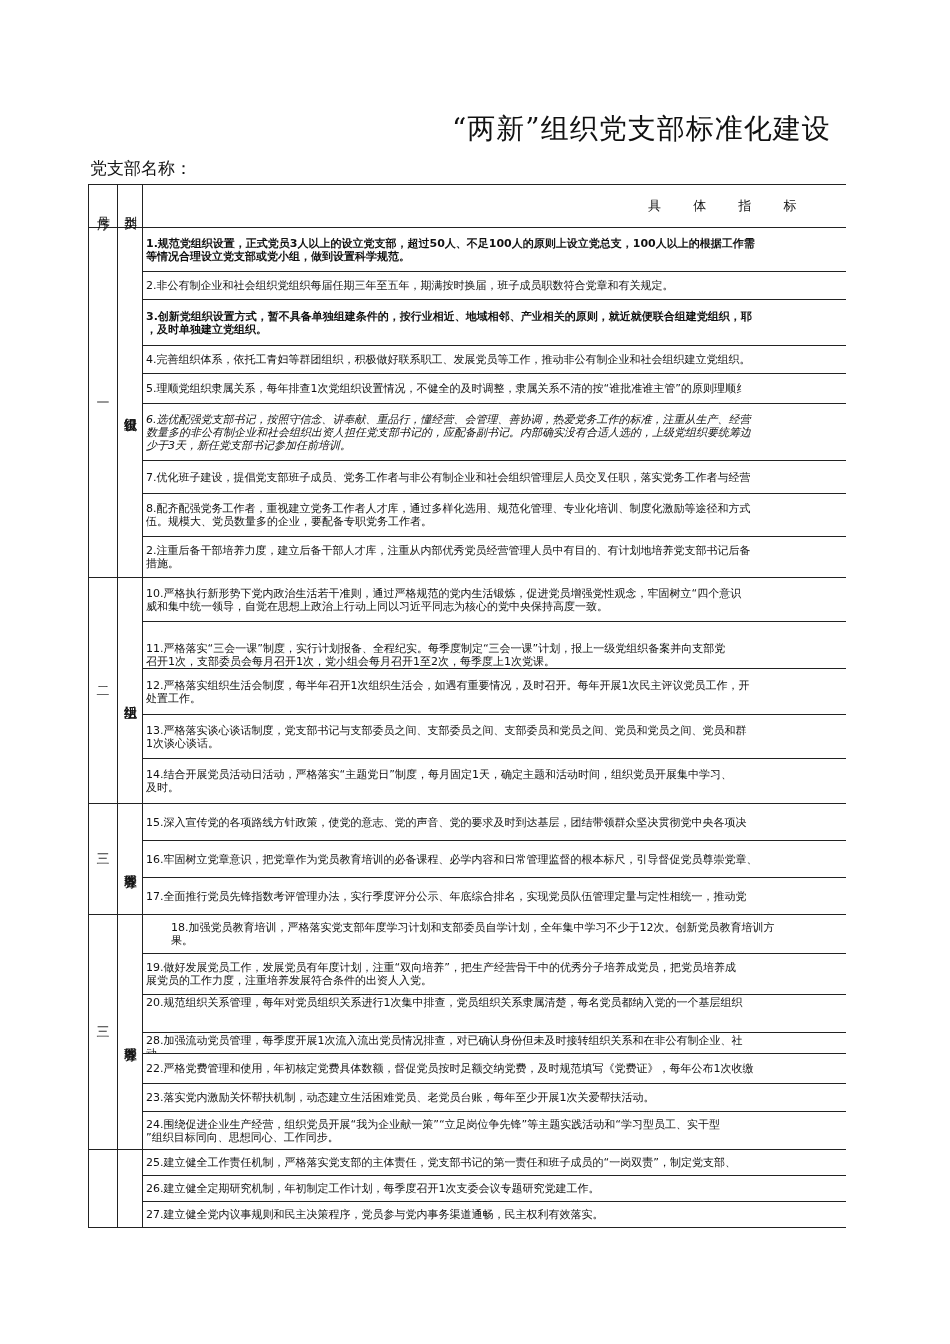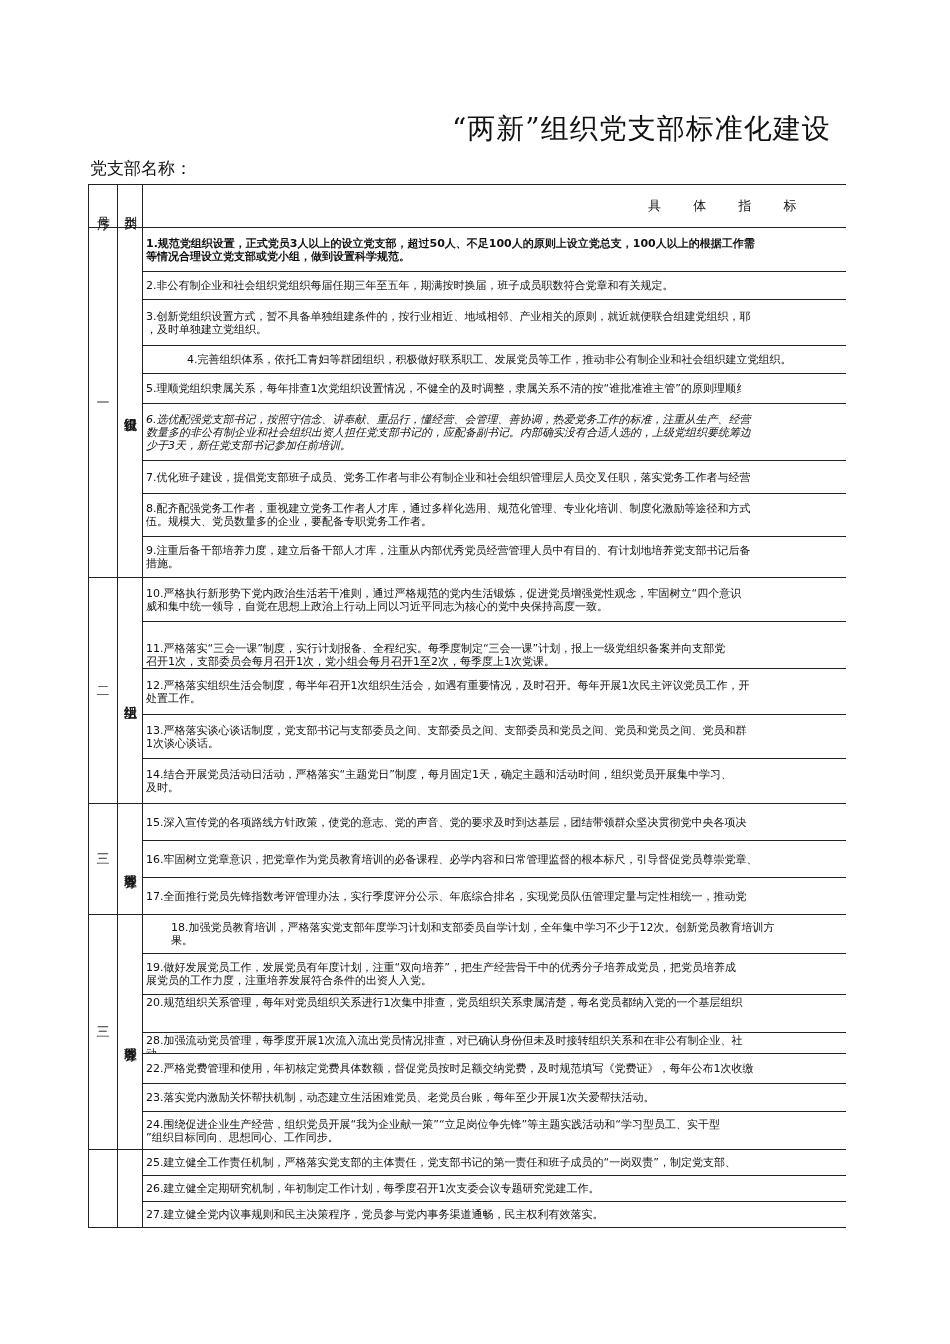--- a/index.html
+++ b/index.html
@@ -59,29 +59,29 @@
         </tr>
         <tr style="height: 28px;">
           <td class="item">
             <div class="inner" style="max-height: 26px;">
               <div style="white-space: nowrap;">2.非公有制企业和社会组织党组织每届任期三年至五年，期满按时换届，班子成员职数符合党章和有关规定。</div>
             </div>
           </td>
         </tr>
         <tr style="height: 46px;">
           <td class="item">
-            <div class="inner" style="max-height: 44px;">
+            <div class="inner" style="max-height: 44px; font-weight: bold;">
               <div style="white-space: nowrap;">3.创新党组织设置方式，暂不具备单独组建条件的，按行业相近、地域相邻、产业相关的原则，就近就便联合组建党组织，耶</div>
               <div style="white-space: nowrap;">，及时单独建立党组织。</div>
             </div>
           </td>
         </tr>
         <tr style="height: 28px;">
           <td class="item">
-            <div class="inner" style="max-height: 26px; margin-left: 41px;">
+            <div class="inner" style="max-height: 26px;">
               <div style="white-space: nowrap;">4.完善组织体系，依托工青妇等群团组织，积极做好联系职工、发展党员等工作，推动非公有制企业和社会组织建立党组织。</div>
             </div>
           </td>
         </tr>
         <tr style="height: 30px;">
           <td class="item">
             <div class="inner" style="max-height: 28px;">
               <div style="white-space: nowrap;">5.理顺党组织隶属关系，每年排查1次党组织设置情况，不健全的及时调整，隶属关系不清的按“谁批准谁主管”的原则理顺纟</div>
             </div>
           </td>
@@ -106,21 +106,21 @@
           <td class="item">
             <div class="inner" style="max-height: 41px;">
               <div style="white-space: nowrap;">8.配齐配强党务工作者，重视建立党务工作者人才库，通过多样化选用、规范化管理、专业化培训、制度化激励等途径和方式</div>
               <div style="white-space: nowrap;">伍。规模大、党员数量多的企业，要配备专职党务工作者。</div>
             </div>
           </td>
         </tr>
         <tr style="height: 41px;">
           <td class="item">
             <div class="inner" style="max-height: 39px;">
-              <div style="white-space: nowrap;">9.注重后备干部培养力度，建立后备干部人才库，注重从内部优秀党员经营管理人员中有目的、有计划地培养党支部书记后备</div>
+              <div style="white-space: nowrap;">2.注重后备干部培养力度，建立后备干部人才库，注重从内部优秀党员经营管理人员中有目的、有计划地培养党支部书记后备</div>
               <div style="white-space: nowrap;">措施。</div>
             </div>
           </td>
         </tr>
         <tr style="height: 44px;">
           <td class="seq" rowspan="5">二</td>
           <td class="cat" rowspan="5"><span>组织生活</span></td>
           <td class="item">
             <div class="inner" style="max-height: 42px;">
               <div style="white-space: nowrap;">10.严格执行新形势下党内政治生活若干准则，通过严格规范的党内生活锻炼，促进党员增强党性观念，牢固树立“四个意识</div>

